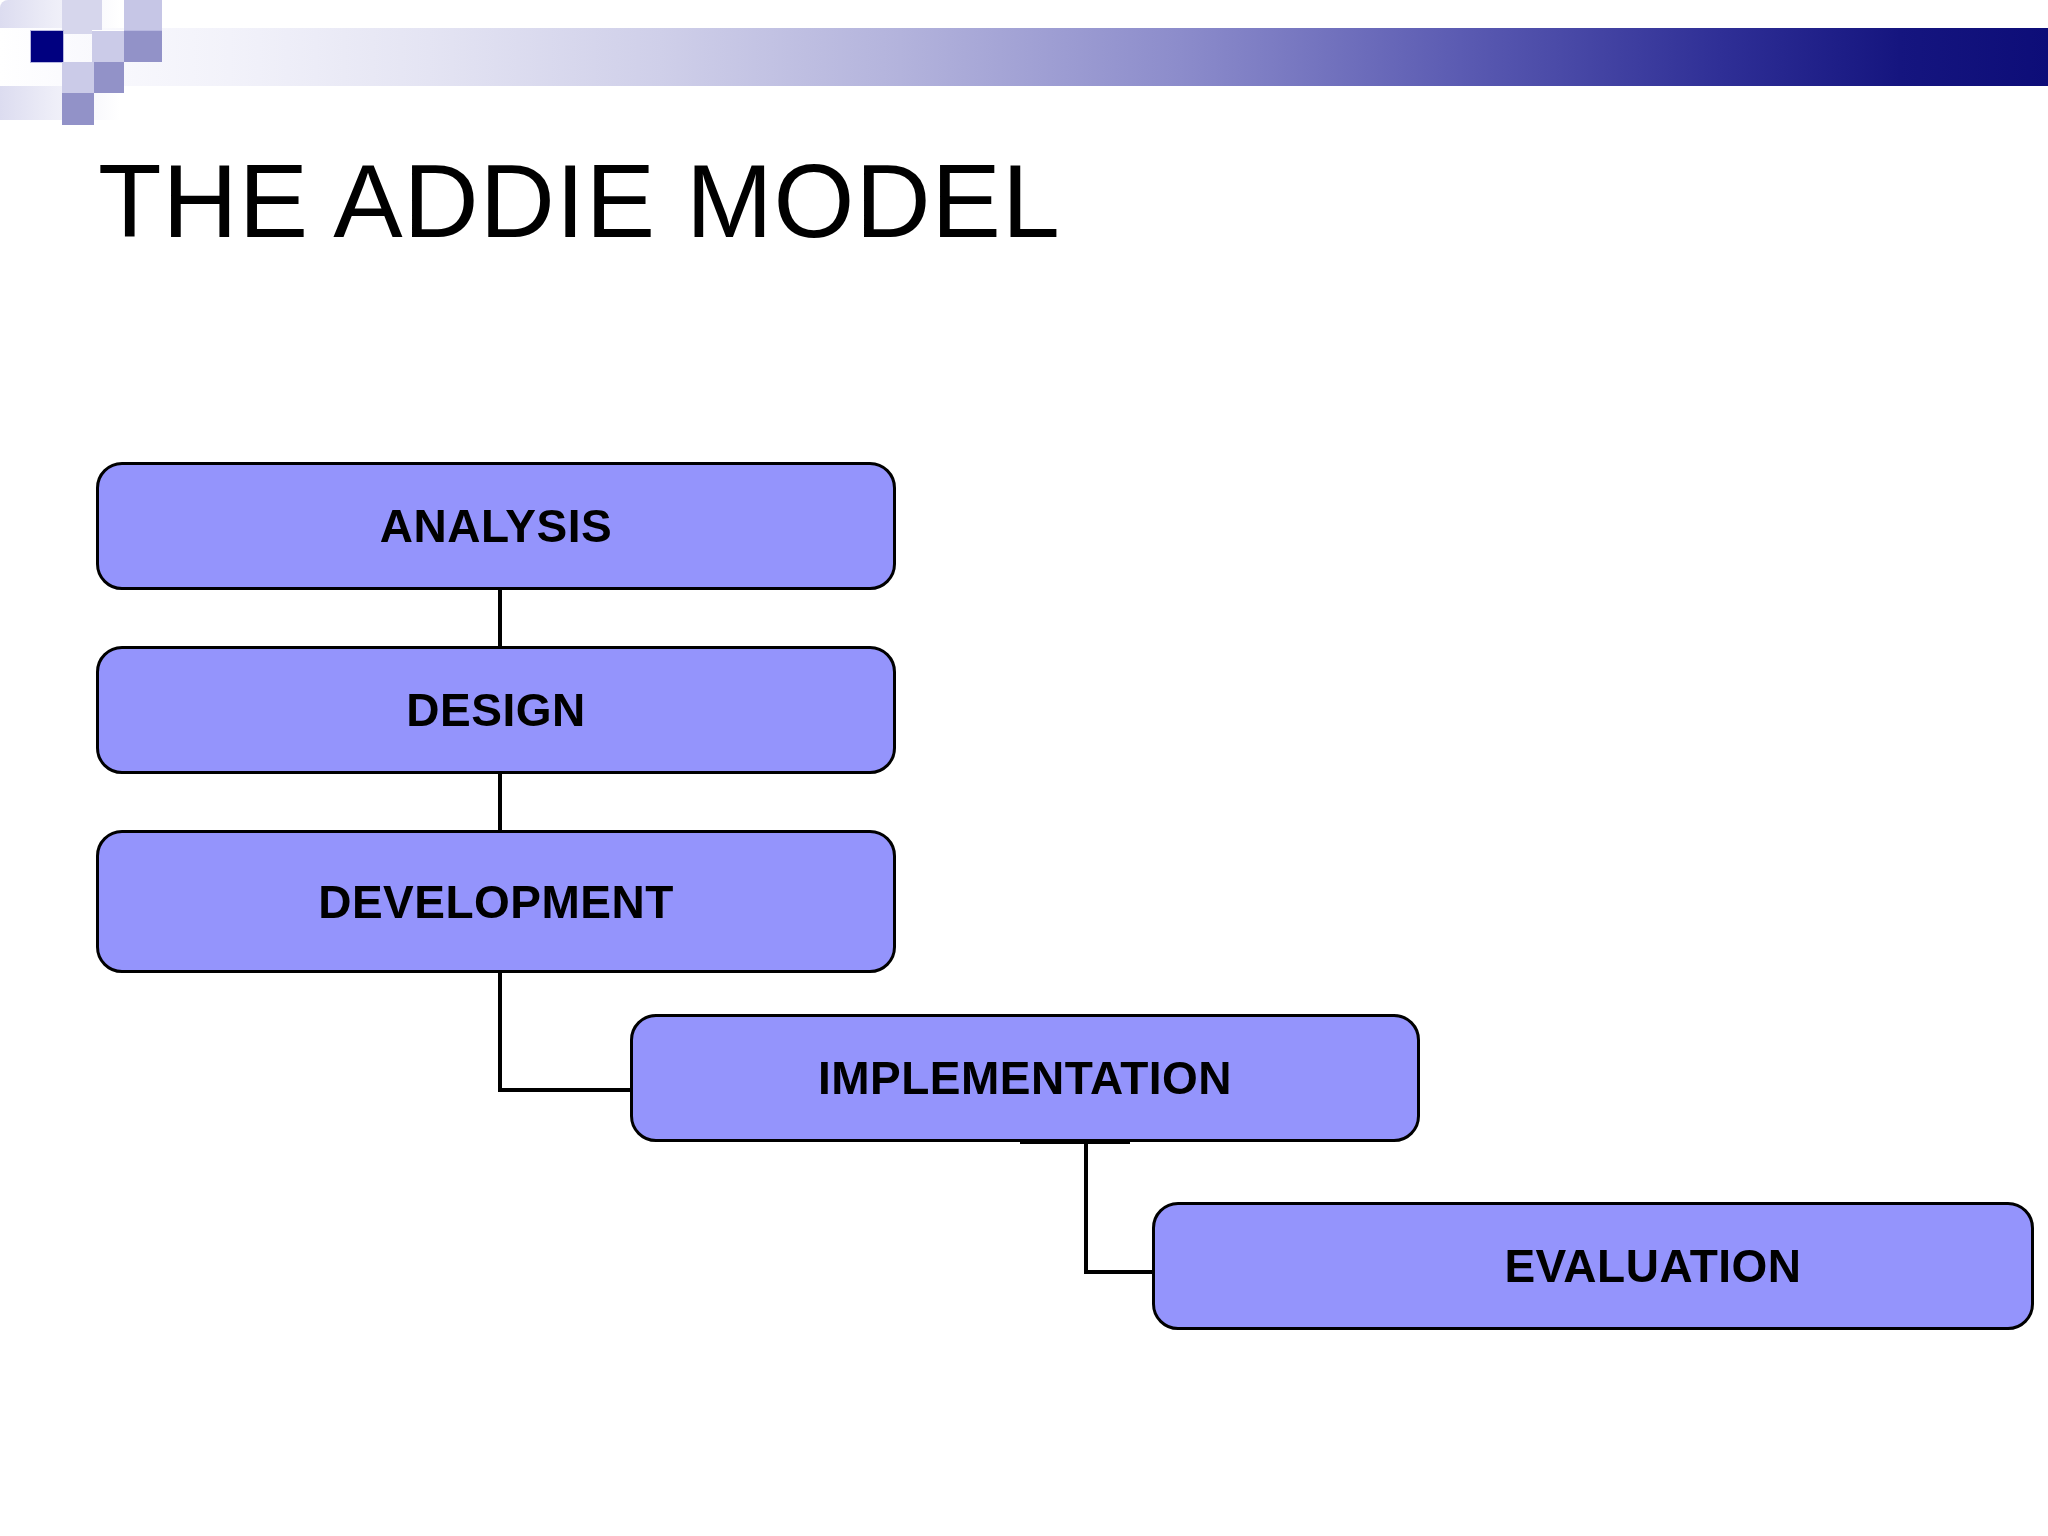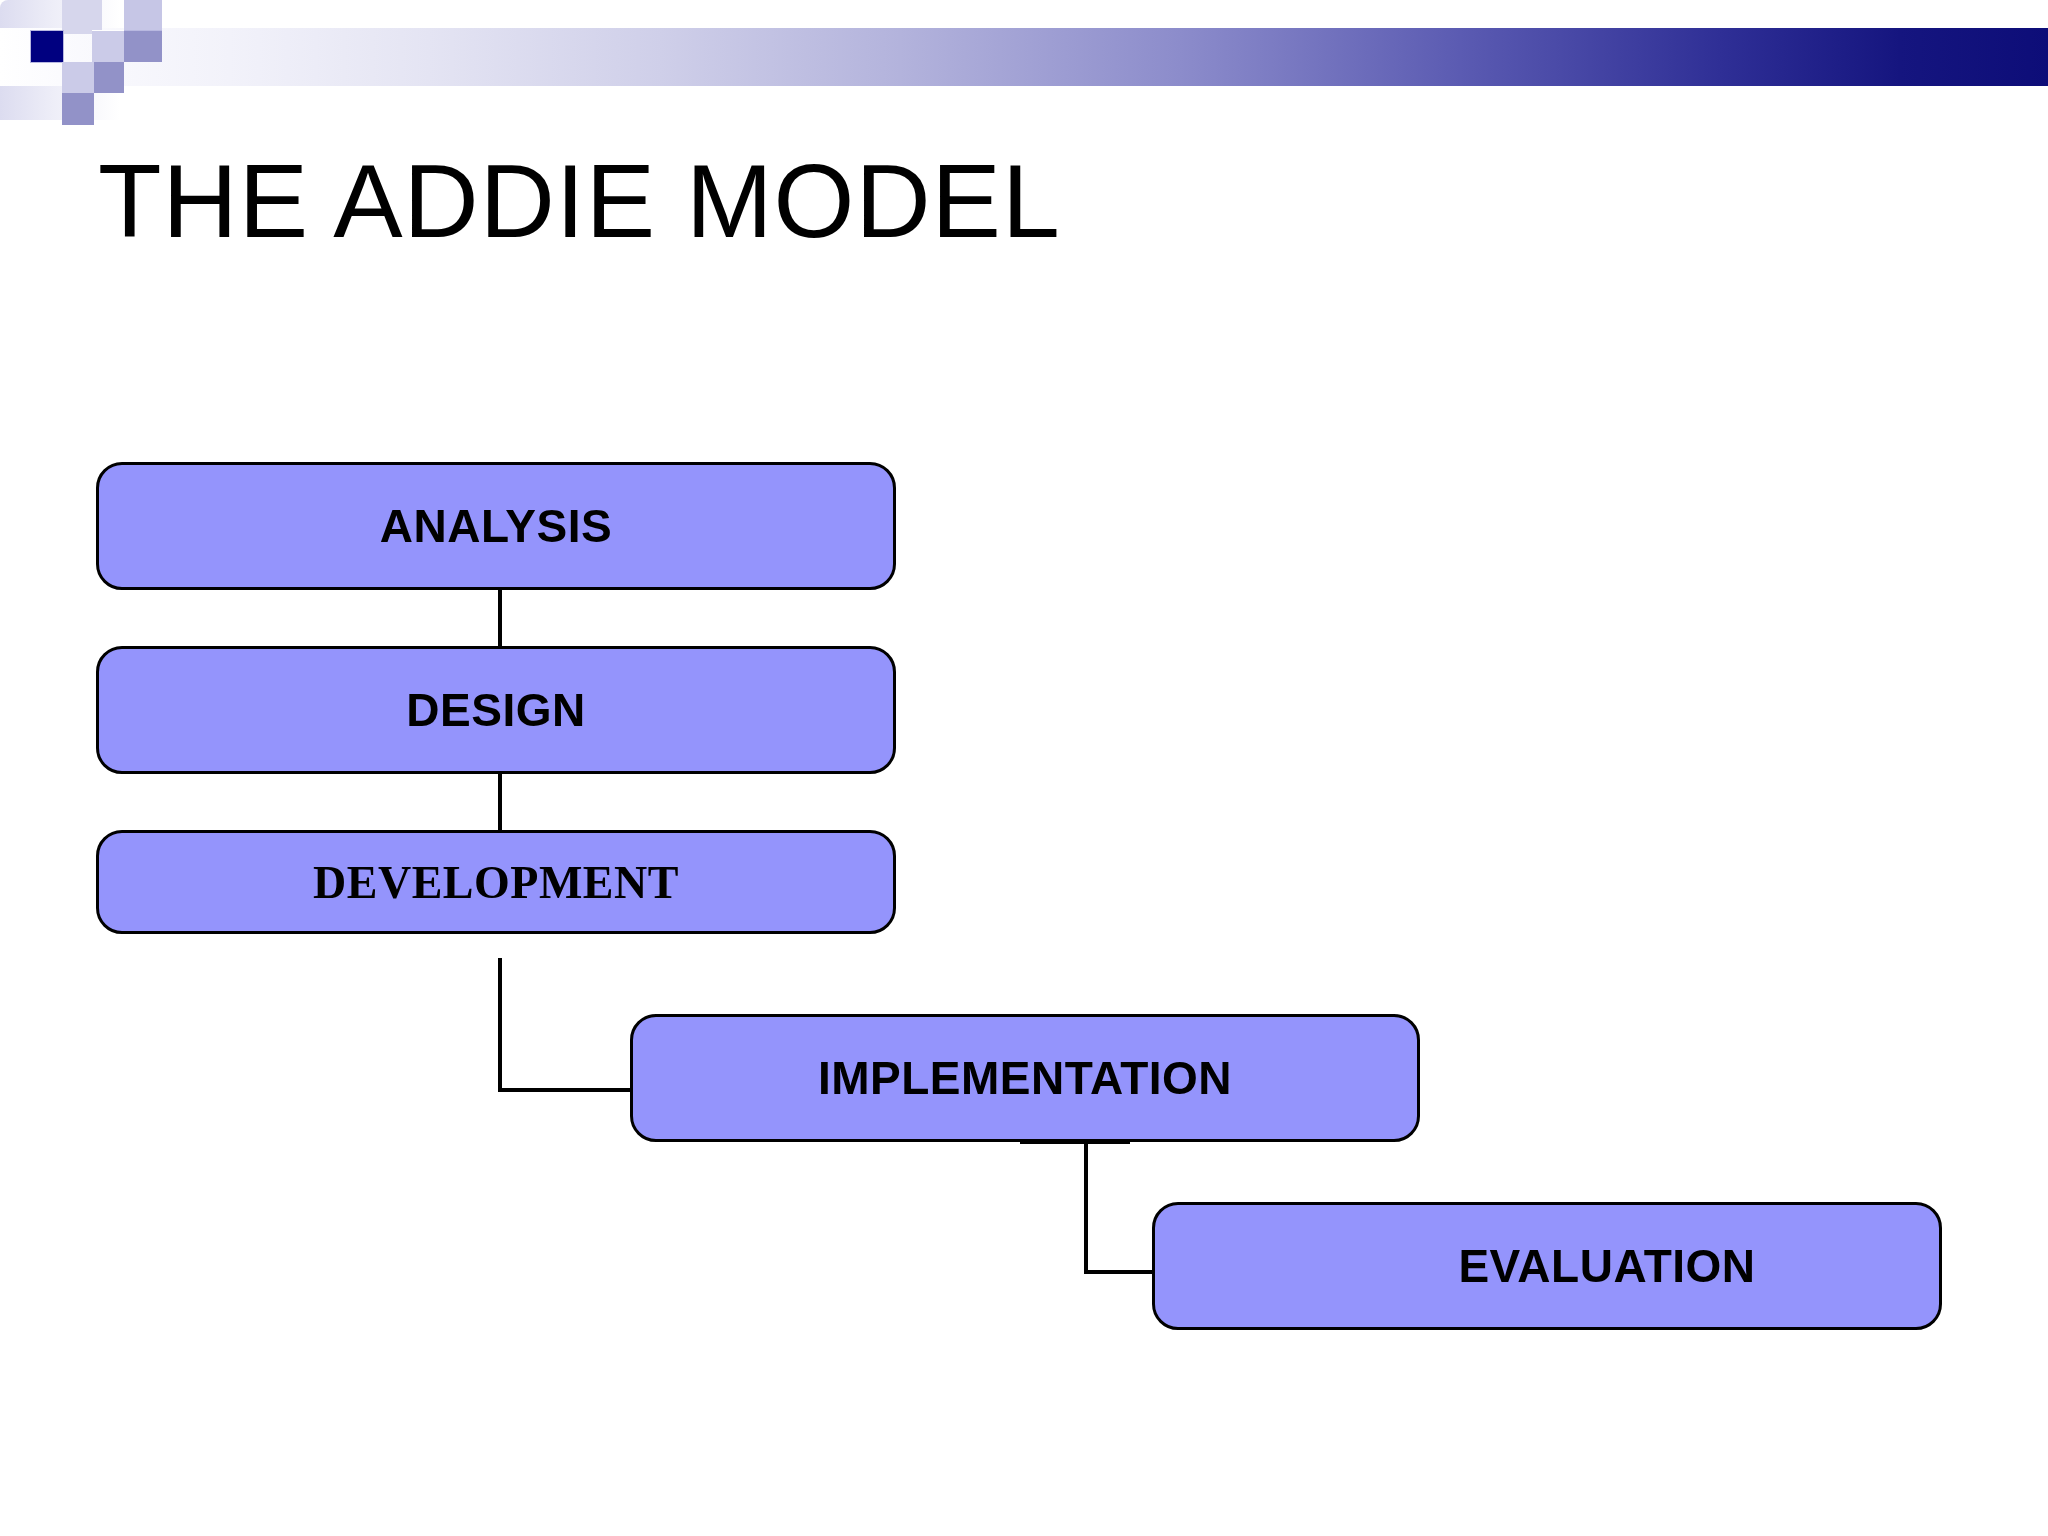--- a/index.html
+++ b/index.html
@@ -142,26 +142,26 @@
     <div class="conn conn-h" style="left:1084px; top:1248px; width:74px;"></div>
 
     <div class="node" style="left:96px; top:440px; width:800px; height:128px;">
       <span class="node-label">ANALYSIS</span>
     </div>
 
     <div class="node" style="left:96px; top:624px; width:800px; height:128px;">
       <span class="node-label">DESIGN</span>
     </div>
 
-    <div class="node" style="left:96px; top:808px; width:800px; height:104px;font-family:Liberation Serif, serif;">
+    <div class="node" style="left:96px; top:808px; width:800px; height:143px;">
       <span class="node-label">DEVELOPMENT</span>
     </div>
 
     <div class="node" style="left:630px; top:992px; width:790px; height:128px;justify-content:center;">
       <span class="node-label">IMPLEMENTATION</span>
     </div>
 
-    <div class="node label-center-right" style="left:1152px; top:1180px; width:790px; height:128px;">
+    <div class="node label-center-right" style="left:1152px; top:1180px; width:882px; height:128px;">
       <span class="node-label">EVALUATION</span>
     </div>
 
   </div>
 </div>
 
 </body></html>

